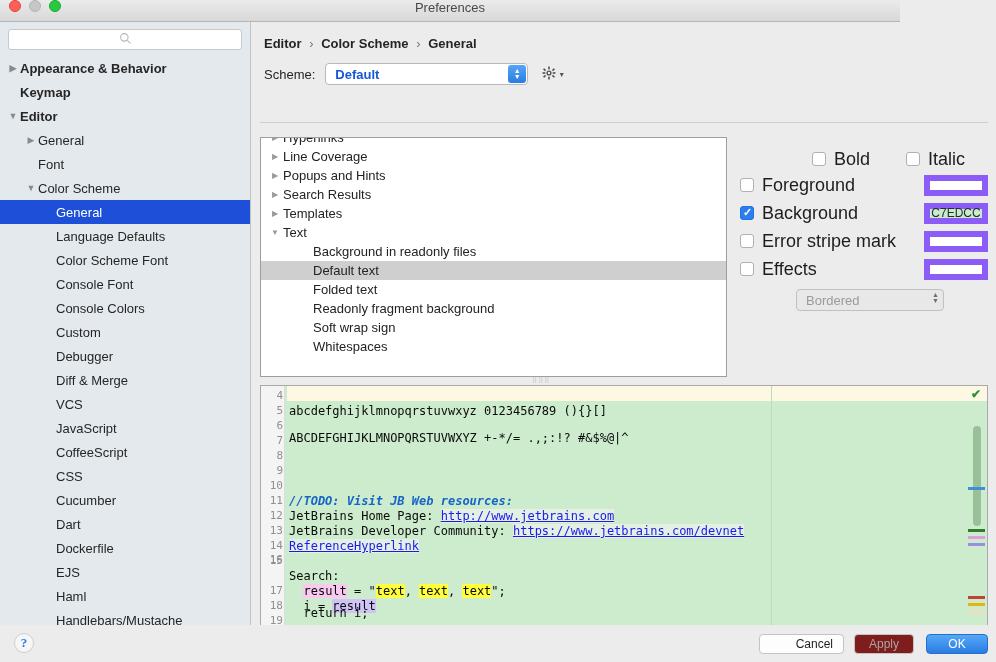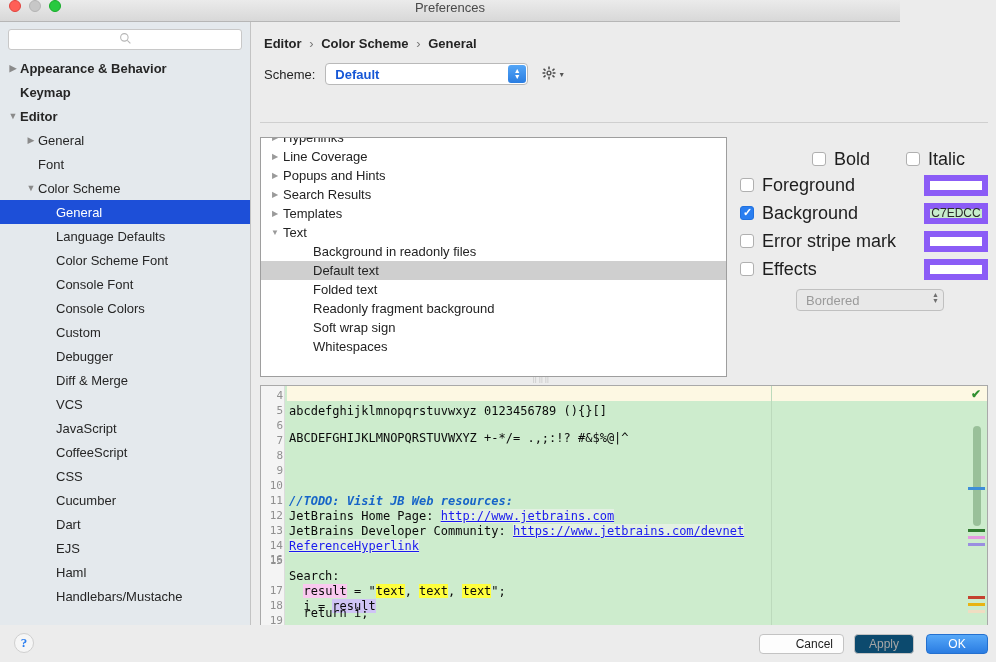--- a/index.html
+++ b/index.html
@@ -242,21 +242,21 @@
     font-family:"Liberation Serif",serif;
   }
   .btn{
     position:absolute; top:9px; height:20px;
     border:1px solid #c3c3c3; border-radius:4px;
     background:#fdfdfd;
     display:flex; align-items:center; justify-content:center;
     font-size:12px; color:#1d1d1d; padding:0 10px;
   }
   #btn-cancel{ right:152px; min-width:58px;padding-left:36px; }
-  #btn-apply{ right:82px; min-width:60px; color:#a6a6a6; background:#0c4a6e;}
+  #btn-apply{ right:82px; min-width:60px; color:#a6a6a6; background:#7f1d1d;}
   #btn-ok{
     right:8px; min-width:62px;
     background:linear-gradient(#56a8f8,#2a7ce2);
     border-color:#2470cf; color:#fff;
   }
 </style>
 </head>
 <body>
 
 <div id="titlebar">
@@ -353,20 +353,24 @@
         <span class="arrow"></span>
         <span>CSS</span>
       </div>
       <div class="tree-item lvl2">
         <span class="arrow"></span>
         <span>Cucumber</span>
       </div>
       <div class="tree-item lvl2">
         <span class="arrow"></span>
         <span>Dart</span>
+      </div>
+      <div class="tree-item lvl2">
+        <span class="arrow"></span>
+        <span>Dockerfile</span>
       </div>
       <div class="tree-item lvl2">
         <span class="arrow"></span>
         <span>EJS</span>
       </div>
       <div class="tree-item lvl2">
         <span class="arrow"></span>
         <span>Haml</span>
       </div>
       <div class="tree-item lvl2">

